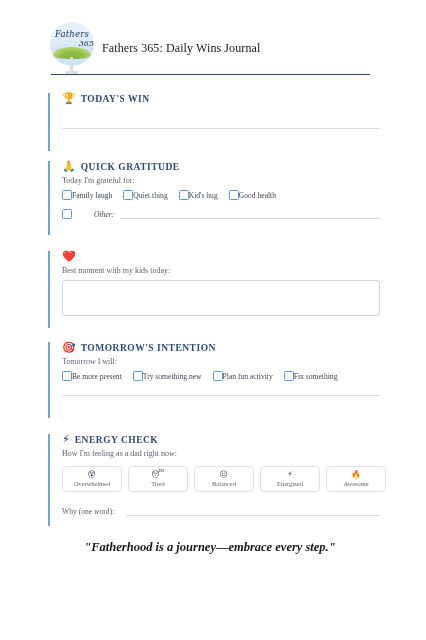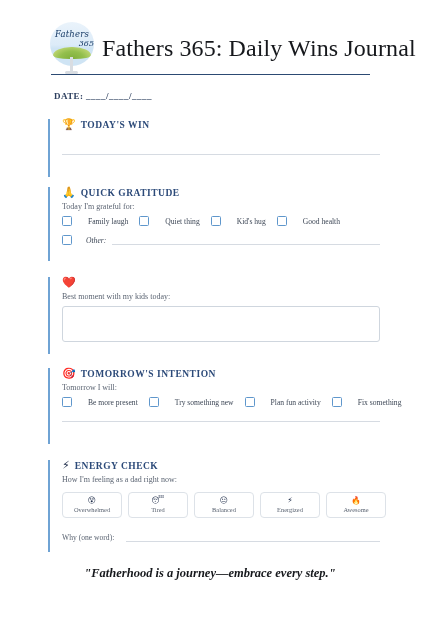--- a/index.html
+++ b/index.html
@@ -92,21 +92,21 @@
     position: absolute;
     top: 49px;
     left: 15px;
     width: 13px;
     height: 3px;
     background: #d9dde2;
     border-radius: 2px;
   }
   .title {
     font-family: "Liberation Serif", serif;
-    font-size: 24px;
+    font-size: 12px;
     font-weight: 400;
     color: #16181c;
     letter-spacing: .1px;
     white-space: nowrap;
     margin-left: 2px;
   }
   .header-rule {
     margin: 2px 38px 0 33px;
     height: 0;
     border-top: 1.6px solid #2c4a73;
@@ -184,21 +184,21 @@
   .cb-row {
     display: flex;
     align-items: center;
     gap: 5px;
     margin-top: 3px;
     flex-wrap: nowrap;
   }
   .cb-item {
     display: flex;
     align-items: center;
-    gap: 16px;
+    gap: 0;
     margin-right: 6px;
   }
   .cb {
     width: 8px;
     height: 8px;
     border: 1.2px solid #5f97cc;
     border-radius: 1.5px;
     background: #fff;
     flex: 0 0 auto;
   }
@@ -207,21 +207,21 @@
     font-size: 7.6px;
     color: #3d4756;
     white-space: nowrap;
   }
   .other-row {
     display: flex;
     align-items: center;
     gap: 6px;
     margin-top: 9px;
   }
-  .other-row .cb-label { margin-left: 8px; font-style: italic; }
+  .other-row .cb-label { margin-left: 16px; font-style: italic; }
   .other-line {
     flex: 1;
     border-bottom: 1px solid #d6dbe2;
     height: 9px;
     margin-right: 28px;
   }
 
   
   .energy-row {
     display: flex;
@@ -294,24 +294,20 @@
         <div class="logo-num">365</div>
         <div class="logo-tree"></div>
       </div>
       <div class="logo-trunk"></div>
       <div class="logo-base"></div>
     </div>
     <div class="title">Fathers 365: Daily Wins Journal</div>
   </div>
   <div class="header-rule"></div>
 
-  <div class="date-line">
-    <span>DATE:</span>
-    <span class="blanks">____/____/____</span>
-  </div>
 
   <div class="section sec-today">
     <div class="sec-head">
       <span class="sec-emoji">🏆</span>
       <span class="sec-title">TODAY'S WIN</span>
     </div>
     <div class="write-line"></div>
   </div>
 
   <div class="section sec-grat">

